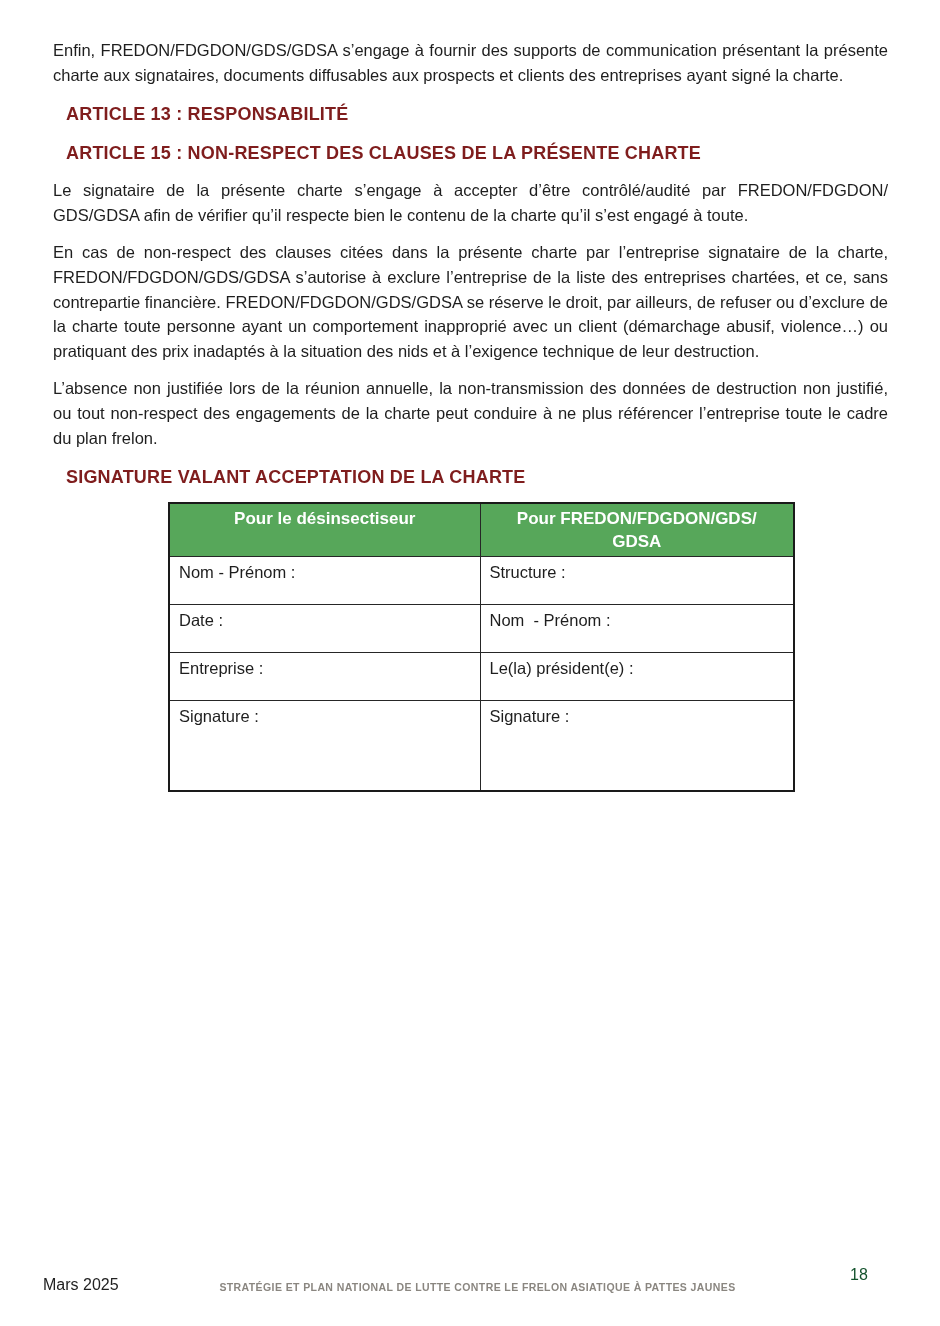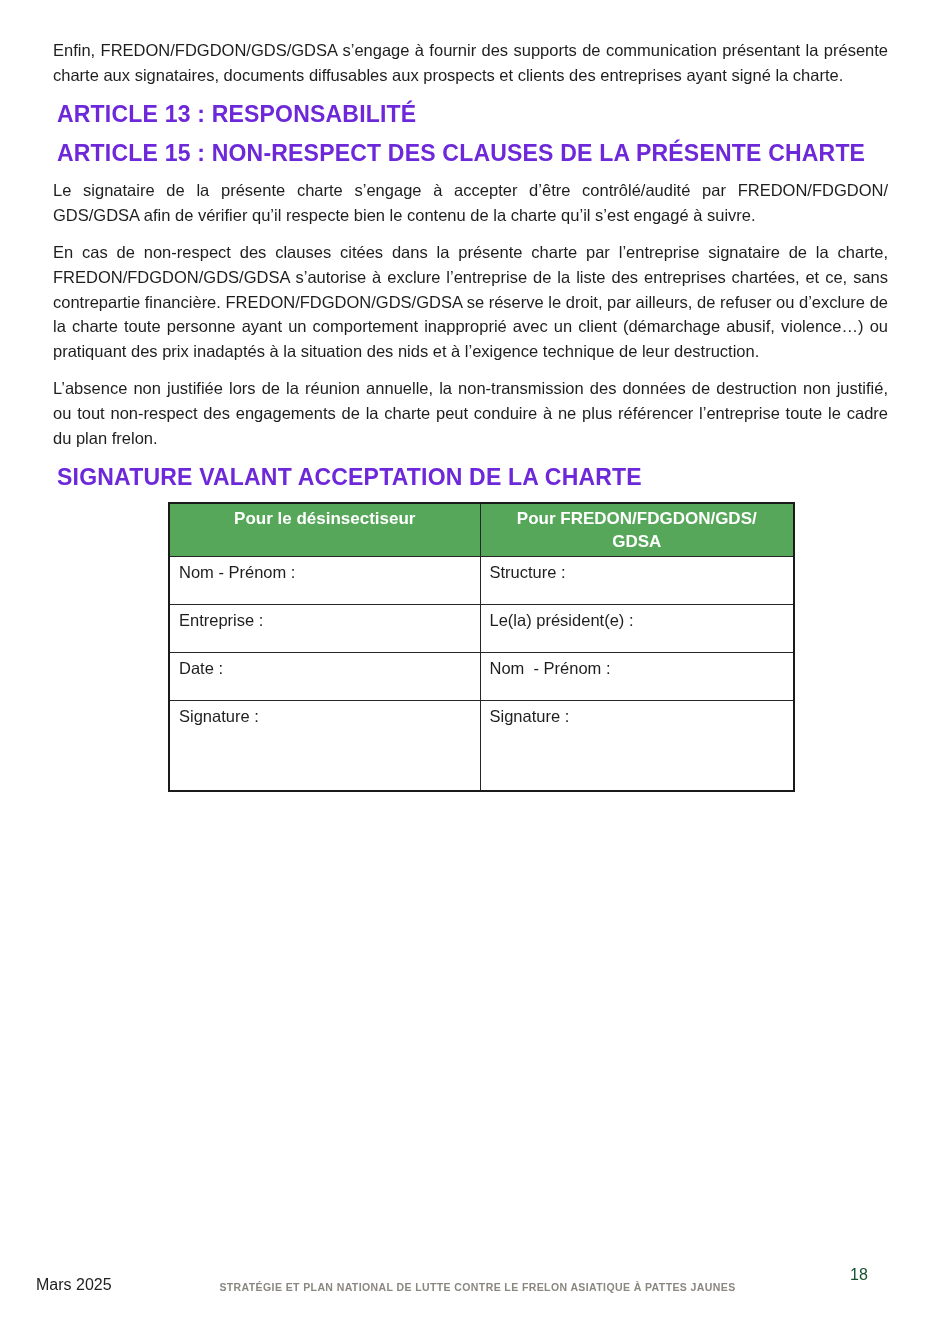--- a/index.html
+++ b/index.html
@@ -15,25 +15,25 @@
   .content { padding:38px 52px 0 53px; }
   p.body {
     margin:0 0 13px 0;
     font-size:16.5px;
     line-height:24.6px;
     text-align:justify;
     color:#1e1e1e;
     overflow-wrap:break-word;
   }
   h2.green {
-    margin:15px 0 13px 4px;
-    font-size:23px;
+    margin:15px 0 13px 13px;
+    font-size:18px;
     line-height:24px;
     font-weight:bold;
-    color:#6d28d9;
+    color:#7f1d1d;
     letter-spacing:0.2px;
   }
   table.sig {
     border-collapse:collapse;
     margin:13px 0 12px 115px;
     width:625px;
     table-layout:fixed;
     padding-left:16px;
   }
   table.sig, table.sig th, table.sig td { border:1.5px solid #262626; }
@@ -55,21 +55,21 @@
     vertical-align:top;
     text-align:left;
     padding:4px 9px;
     white-space:pre-wrap;
     color:#1e1e1e;
   }
   tr.row-head { height:49px; }
   tr.row-std  { height:48px; }
   tr.row-sig  { height:90px; }
   .footer-date {
-    position:absolute; left:36px; top:1276px;
+    position:absolute; left:43px; top:1276px;
     font-size:16px; color:#222222;
   }
   .footer-title {
     position:absolute; left:15px; right:0; top:1281px;
     text-align:center;
     font-size:10.5px; font-weight:bold;
     letter-spacing:0.4px;
     color:#8a8680;
   }
   .footer-page {
@@ -83,21 +83,21 @@
 <div class="page">
   <div class="content">
 
     <p class="body">Enfin, FREDON/FDGDON/GDS/GDSA s’engage à fournir des supports de communication présentant la présente charte aux signataires, documents diffusables aux prospects et clients des entreprises ayant signé la charte.</p>
 
     <h2 class="green">ARTICLE 13 : RESPONSABILITÉ</h2>
 
 
     <h2 class="green">ARTICLE 15 : NON-RESPECT DES CLAUSES DE LA PRÉSENTE CHARTE</h2>
 
-    <p class="body">Le signataire de la présente charte s’engage à accepter d’être contrôlé/audité par FREDON/FDGDON/ GDS/GDSA afin de vérifier qu’il respecte bien le contenu de la charte qu’il s’est engagé à suivre.</p>
+    <p class="body">Le signataire de la présente charte s’engage à accepter d’être contrôlé/audité par FREDON/FDGDON/ GDS/GDSA afin de vérifier qu’il respecte bien le contenu de la charte qu’il s’est engagé à toute.</p>
 
     <p class="body">En cas de non-respect des clauses citées dans la présente charte par l’entreprise signataire de la charte, FREDON/FDGDON/GDS/GDSA s’autorise à exclure l’entreprise de la liste des entreprises chartées, et ce, sans contrepartie financière. FREDON/FDGDON/GDS/GDSA se réserve le droit, par ailleurs, de refuser ou d’exclure de la charte toute personne ayant un comportement inapproprié avec un client (démarchage abusif, violence…) ou pratiquant des prix inadaptés à la situation des nids et à l’exigence technique de leur destruction.</p>
 
     <p class="body">L’absence non justifiée lors de la réunion annuelle, la non-transmission des données de destruction non justifié, ou tout non-respect des engagements de la charte peut conduire à ne plus référencer l’entreprise toute le cadre du plan frelon.</p>
 
     <h2 class="green">SIGNATURE VALANT ACCEPTATION DE LA CHARTE</h2>
 
     <table class="sig">
       <colgroup>
         <col style="width:311px">
@@ -107,26 +107,26 @@
         <tr class="row-head">
           <th>Pour le désinsectiseur</th>
           <th>Pour FREDON/FDGDON/GDS/
 GDSA</th>
         </tr>
         <tr class="row-std">
           <td>Nom - Prénom :</td>
           <td>Structure :</td>
         </tr>
         <tr class="row-std">
+          <td>Date :</td>
+          <td>Nom  - Prénom :</td>
+        </tr>
+        <tr class="row-std">
           <td>Entreprise :</td>
           <td>Le(la) président(e) :</td>
-        </tr>
-        <tr class="row-std">
-          <td>Date :</td>
-          <td>Nom  - Prénom :</td>
         </tr>
         <tr class="row-sig">
           <td>Signature :</td>
           <td>Signature :</td>
         </tr>
       </tbody>
     </table>
 
   </div>
 

